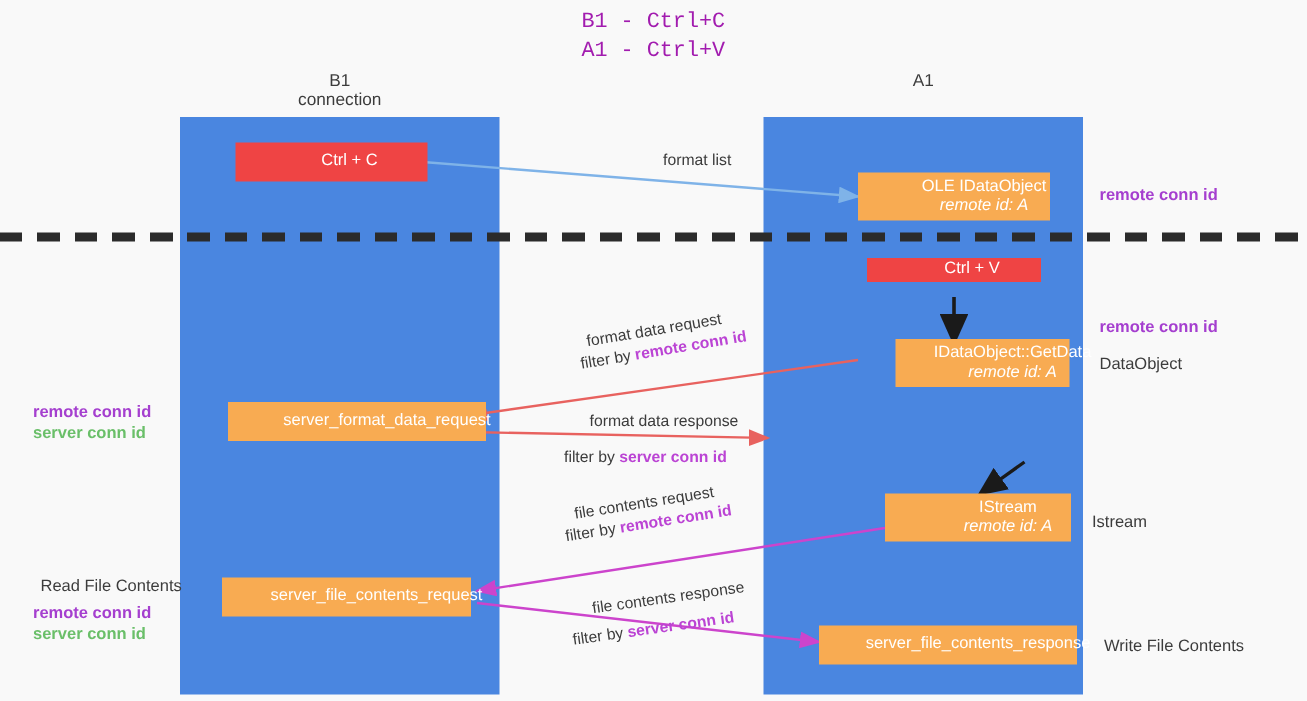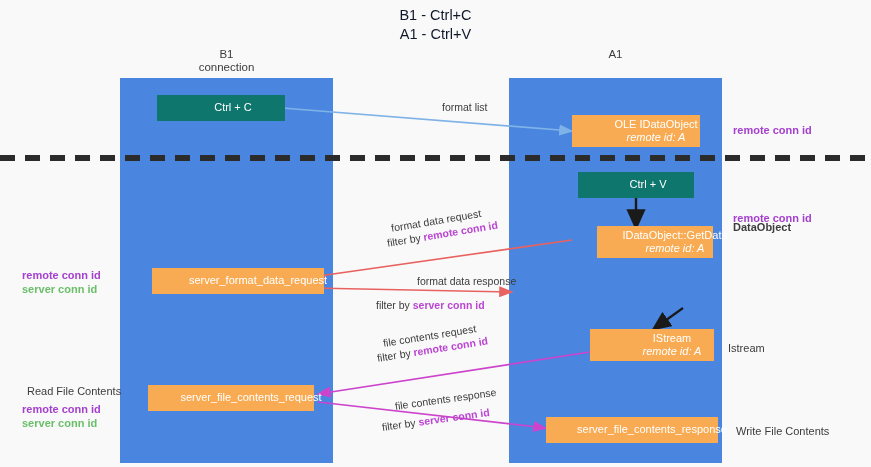--- a/index.html
+++ b/index.html
@@ -12,27 +12,27 @@
   svg#wires{position:absolute;left:0;top:0;width:871px;height:467px;pointer-events:none;}
 
   .lane{position:absolute;background:#4a86e0;}
   .lane-b1{left:120px;top:78px;width:213px;height:385px;}
   .lane-a1{left:509px;top:78px;width:213px;height:385px;}
 
   .col-head{position:absolute;text-align:center;color:#3c3c3c;font-size:11.5px;line-height:13px;}
   .col-head .l2{display:block;}
 
   .title{position:absolute;left:0;top:6px;width:871px;text-align:center;
-         color:#0f172a;font-size:14.5px;line-height:19px;}
+         color:#a21caf;font-size:14.5px;line-height:19px;font-family:Liberation Mono, monospace;}
 
   .node{position:absolute;display:flex;align-items:center;justify-content:center;
         flex-direction:column;color:#ffffff;font-size:11px;line-height:13.5px;
         text-align:center;box-sizing:border-box;}
   .node .sub{display:block;font-style:italic;}
-  .green{background:#0f766e;padding-left:24px;}
+  .green{background:#ef4444;padding-left:24px;}
   .orange{background:#f8ab52;padding-left:40px;}
 
   .side{position:absolute;font-size:11px;line-height:14px;color:#3c3c3c;}
   .side.purple{color:#a53fcf;font-weight:bold;}
   .side.green-t{color:#6abf69;font-weight:bold;}
 
   .alabel{position:absolute;font-size:10.5px;line-height:14px;color:#3c3c3c;white-space:nowrap;}
   .alabel .pu{color:#bb44d4;font-weight:bold;}
   .rot-a{transform:rotate(-9.5deg);transform-origin:left top;}
   .rot-c{transform:rotate(-9deg);transform-origin:left top;}
@@ -97,21 +97,21 @@
 
   <div class="node green" style="left:157px;top:95px;width:128px;height:26px;">
     <span>Ctrl + C</span>
   </div>
 
   <div class="node orange" style="left:572px;top:115px;width:128px;height:32px;">
     <span>OLE IDataObject</span>
     <span class="sub">remote id: A</span>
   </div>
 
-  <div class="node green" style="left:578px;top:172px;width:116px;height:26px;">
+  <div class="node green" style="left:578px;top:172px;width:116px;height:16px;">
     <span>Ctrl + V</span>
   </div>
 
   <div class="node orange" style="left:569px;top:226px;width:116px;height:32px;margin-left:28px;">
     <span>IDataObject::GetData</span>
     <span class="sub">remote id: A</span>
   </div>
 
   <div class="node orange" style="left:152px;top:268px;width:172px;height:26px;">
     <span>server_format_data_request</span>
@@ -133,42 +133,42 @@
 
   <div class="alabel" style="left:400px;top:100px;margin-left:42px;">format list</div>
 
   <div class="alabel rot-a" style="left:390px;top:221px;">
     <span>format data request</span>
   </div>
   <div class="alabel rot-a" style="left:386px;top:236px;">
     <span>filter by </span><span class="pu">remote conn id</span>
   </div>
 
-  <div class="alabel" style="left:393px;top:274px;margin-left:24px;">format data response</div>
+  <div class="alabel" style="left:393px;top:274px;">format data response</div>
   <div class="alabel" style="left:376px;top:298px;">
     <span>filter by </span><span class="pu">server conn id</span>
   </div>
 
   <div class="alabel rot-c" style="left:382px;top:336px;">
     <span>file contents request</span>
   </div>
   <div class="alabel rot-c" style="left:376px;top:351px;">
     <span>filter by </span><span class="pu">remote conn id</span>
   </div>
 
   <div class="alabel rot-d" style="left:394px;top:399px;">
     <span>file contents response</span>
   </div>
   <div class="alabel rot-d" style="left:381px;top:420px;">
     <span>filter by </span><span class="pu">server conn id</span>
   </div>
 
   <div class="side purple" style="left:733px;top:123px;">remote conn id</div>
   <div class="side purple" style="left:733px;top:211px;">remote conn id</div>
-  <div class="side" style="left:733px;top:220px;font-weight:bold;">DataObject</div>
+  <div class="side" style="left:733px;top:236px;">DataObject</div>
   <div class="side" style="left:728px;top:341px;">Istream</div>
   <div class="side" style="left:736px;top:424px;">Write File Contents</div>
 
   <div class="side purple" style="left:22px;top:268px;">remote conn id</div>
   <div class="side green-t" style="left:22px;top:282px;">server conn id</div>
 
   <div class="side" style="left:27px;top:384px;">Read File Contents</div>
   <div class="side purple" style="left:22px;top:402px;">remote conn id</div>
   <div class="side green-t" style="left:22px;top:416px;">server conn id</div>
 

